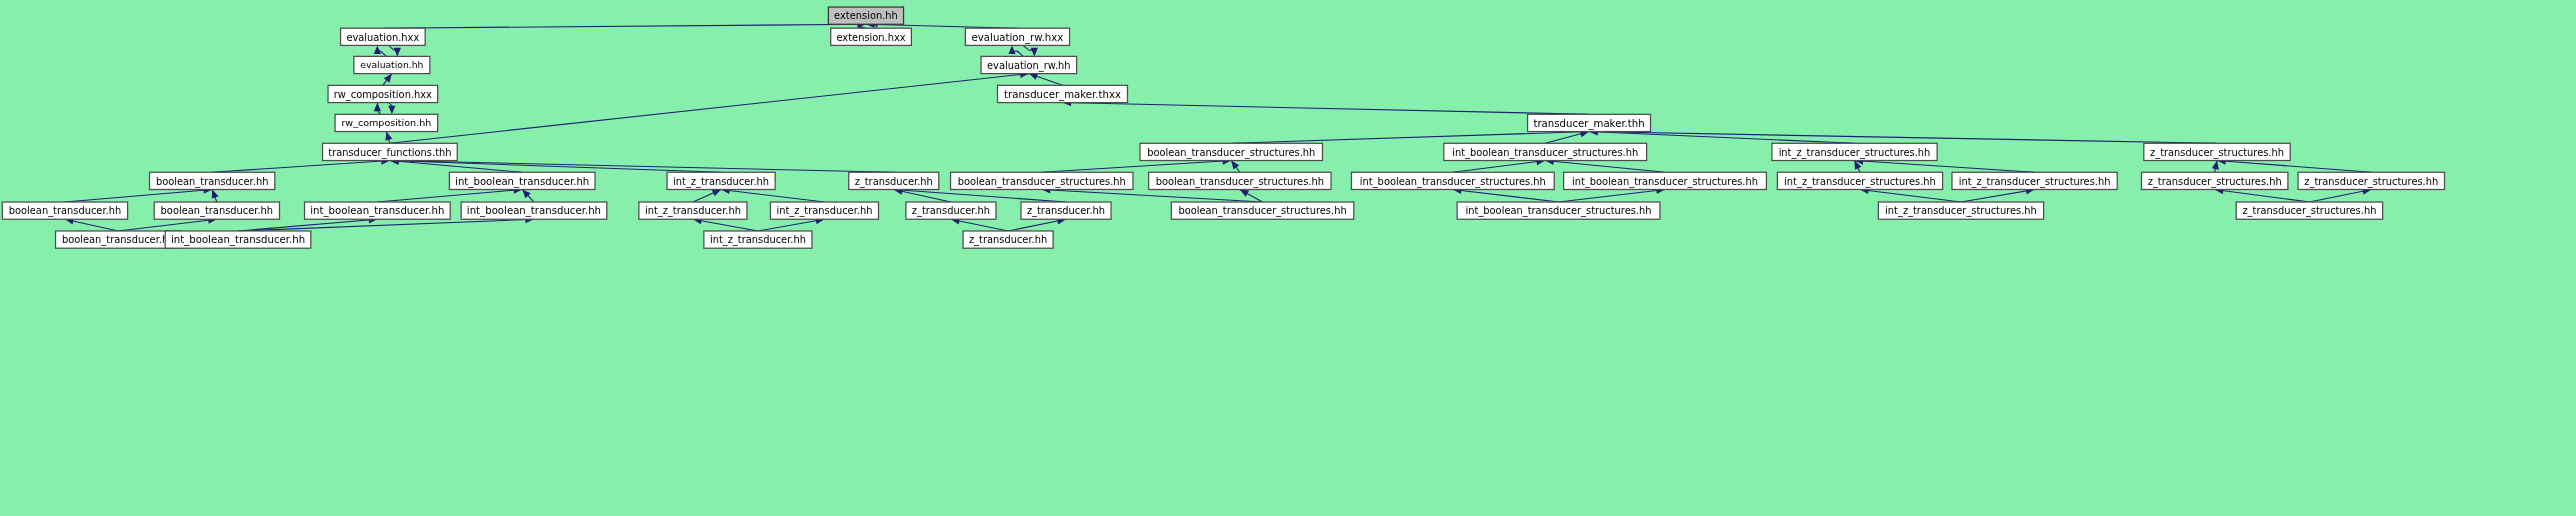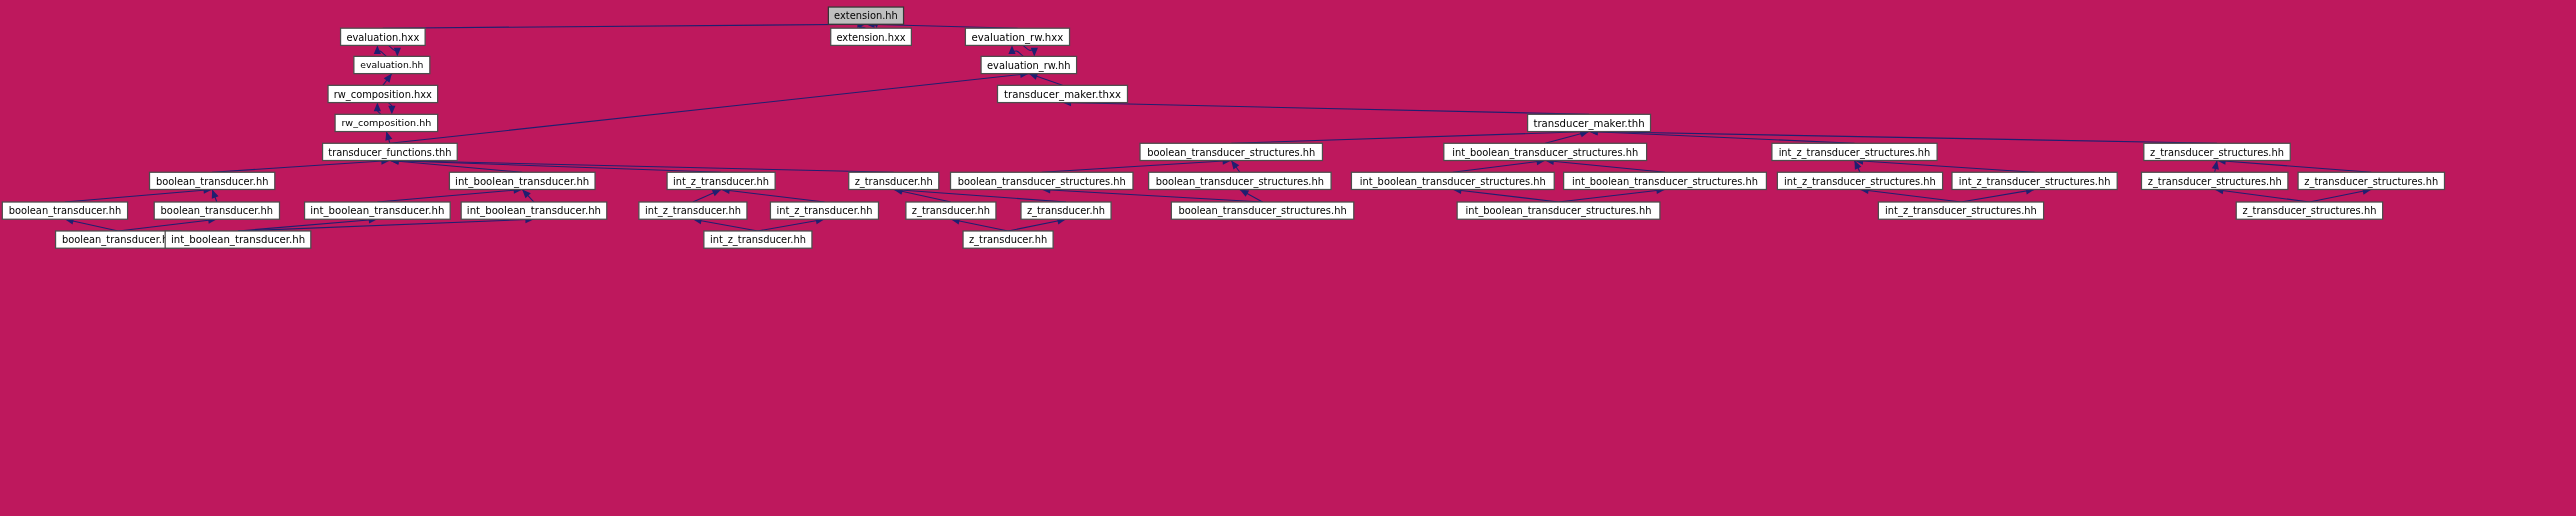--- a/index.html
+++ b/index.html
@@ -1,17 +1,17 @@
 <!DOCTYPE html>
 <html style="font-size:12.5px"><head>
 <meta charset="utf-8">
 <style>
   html,body{margin:0;padding:0;background:#ffffff;}
   body{font-family:"DejaVu Sans","Liberation Sans",sans-serif;}
-  #graph-root{position:relative;width:2576px;height:516px;background:#be185d;overflow:hidden;}
+  #graph-root{position:relative;width:2576px;height:516px;background:#86efac;overflow:hidden;}
   svg.graph-canvas{position:absolute;left:0;top:0;width:2576px;height:516px;}
   .node-box{stroke:#4d4d4d;stroke-width:1.6;}
   .node-box.root{fill:#bfbfbf;stroke:#363636;}
   .node-box.plain{fill:#ffffff;}
   .node-label{font-family:"DejaVu Sans","Liberation Sans",sans-serif;fill:#000000;text-anchor:middle;dominant-baseline:middle;}
   .edge{stroke:#1f1f70;fill:none;stroke-width:1.4;}
   .edge-head{fill:#1f1f70;stroke:none;}
 </style>
 </head>
 <body>

